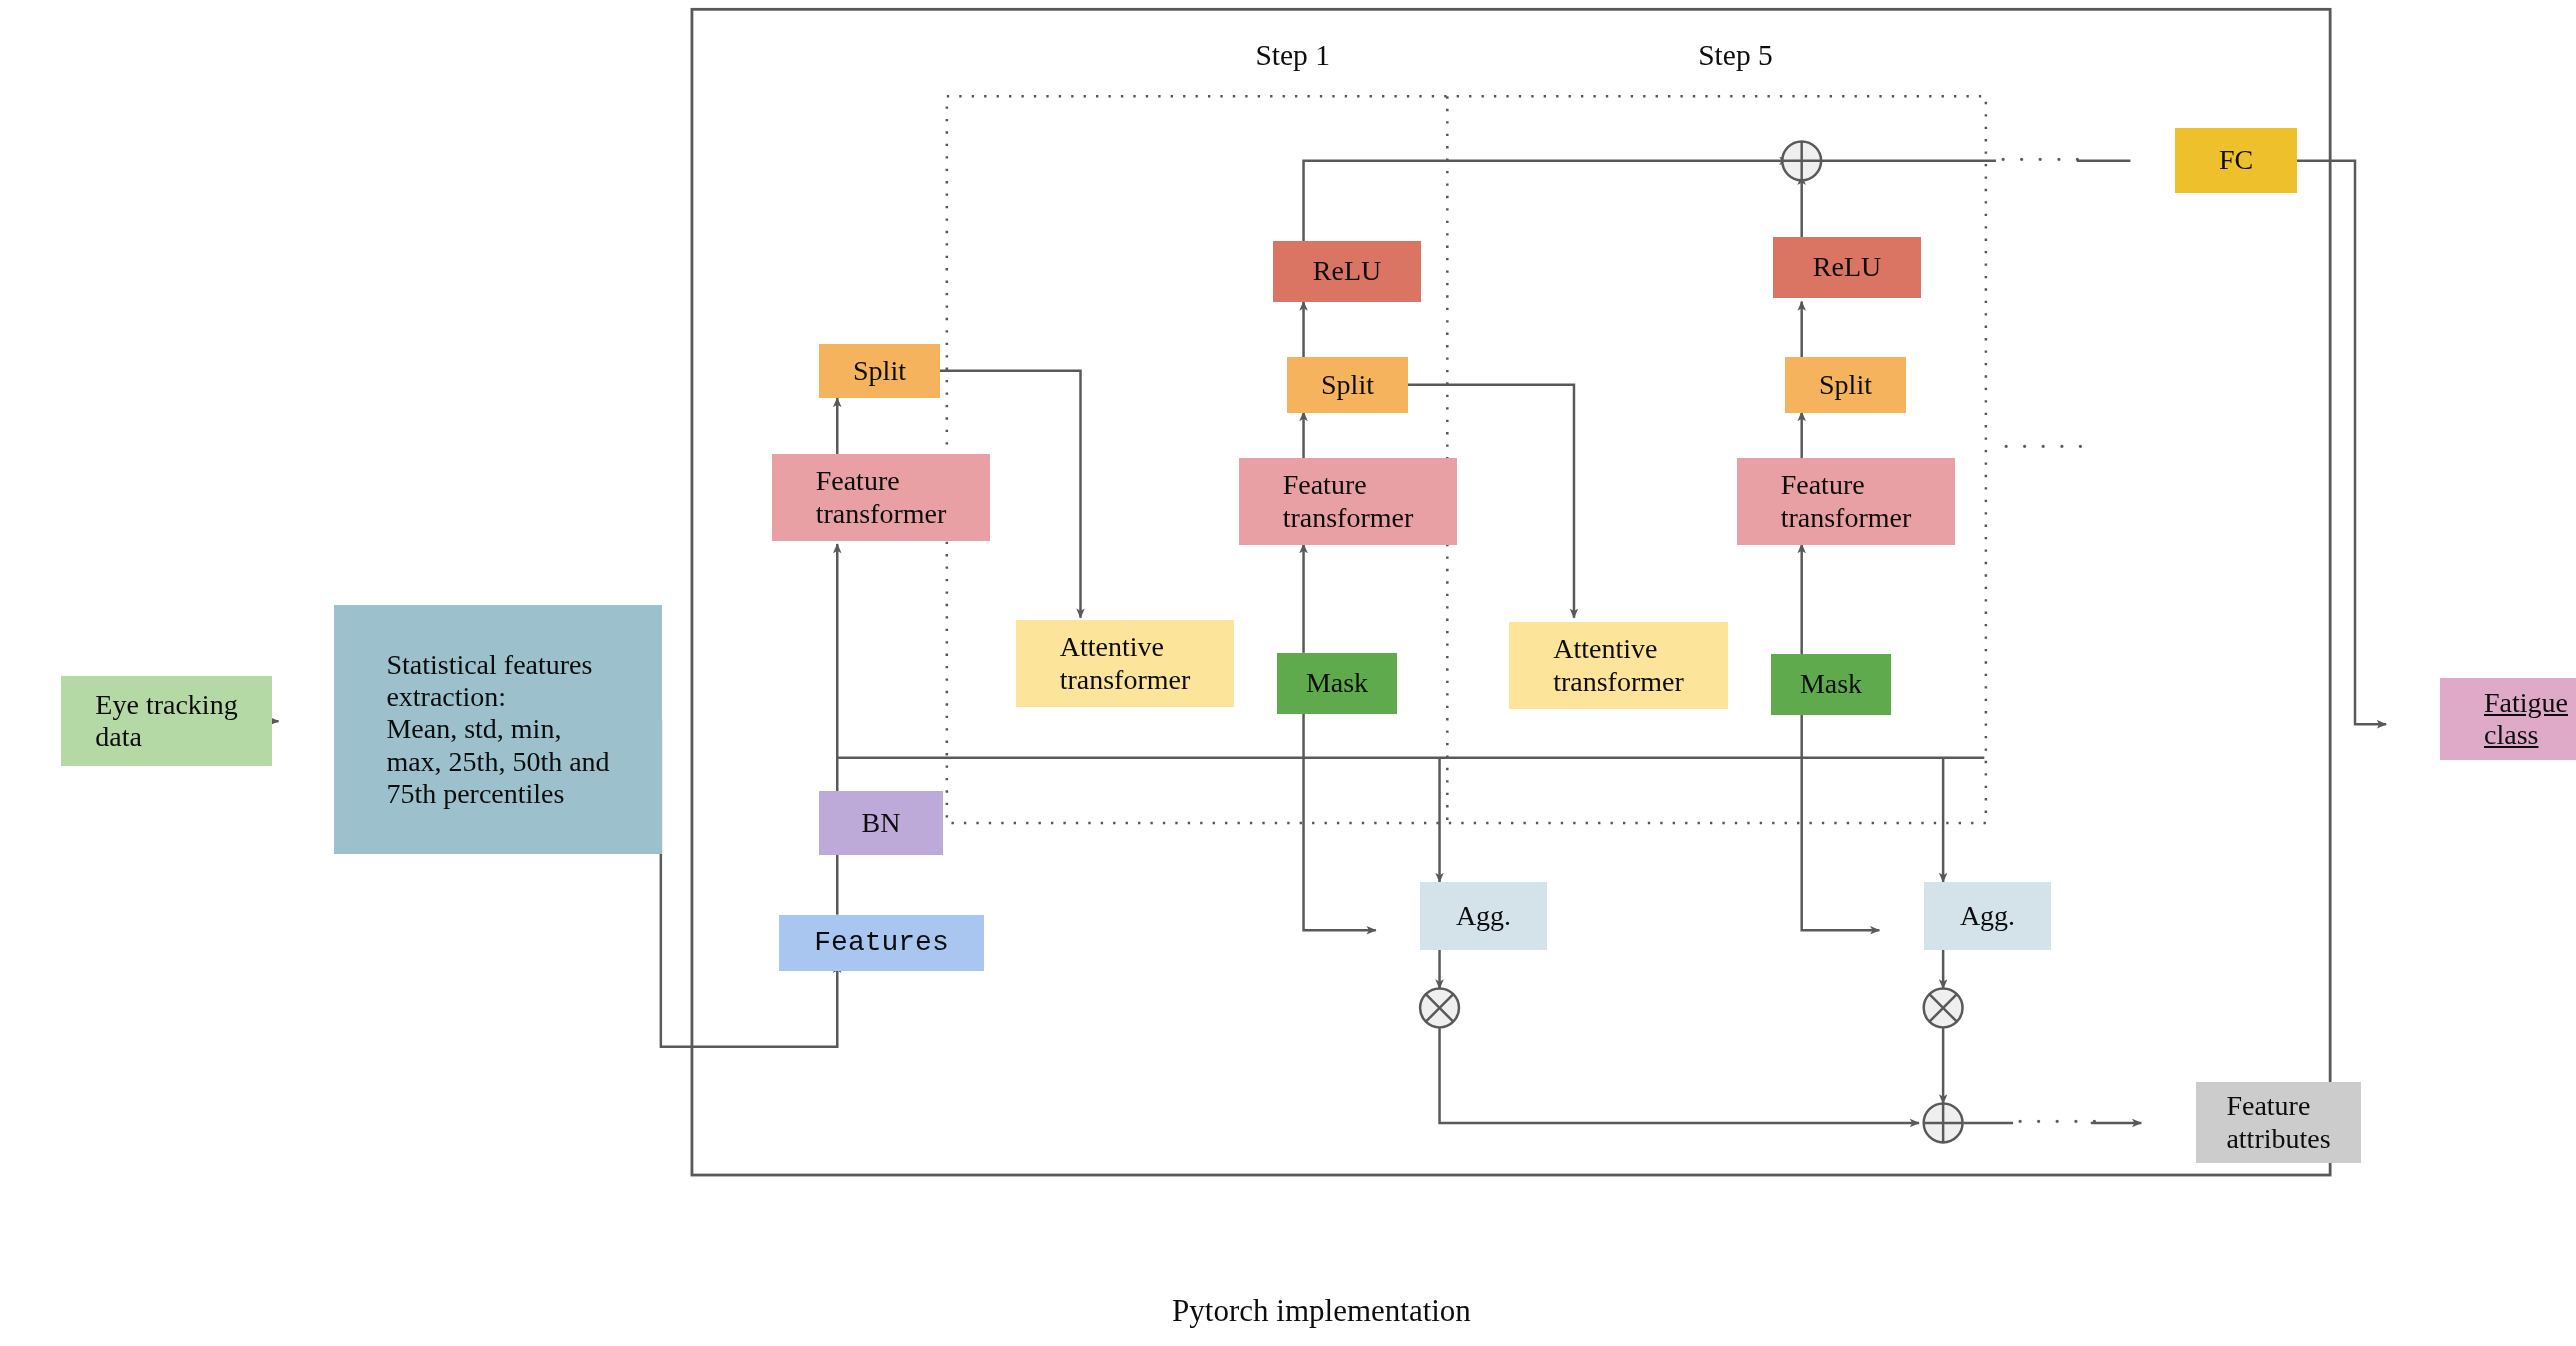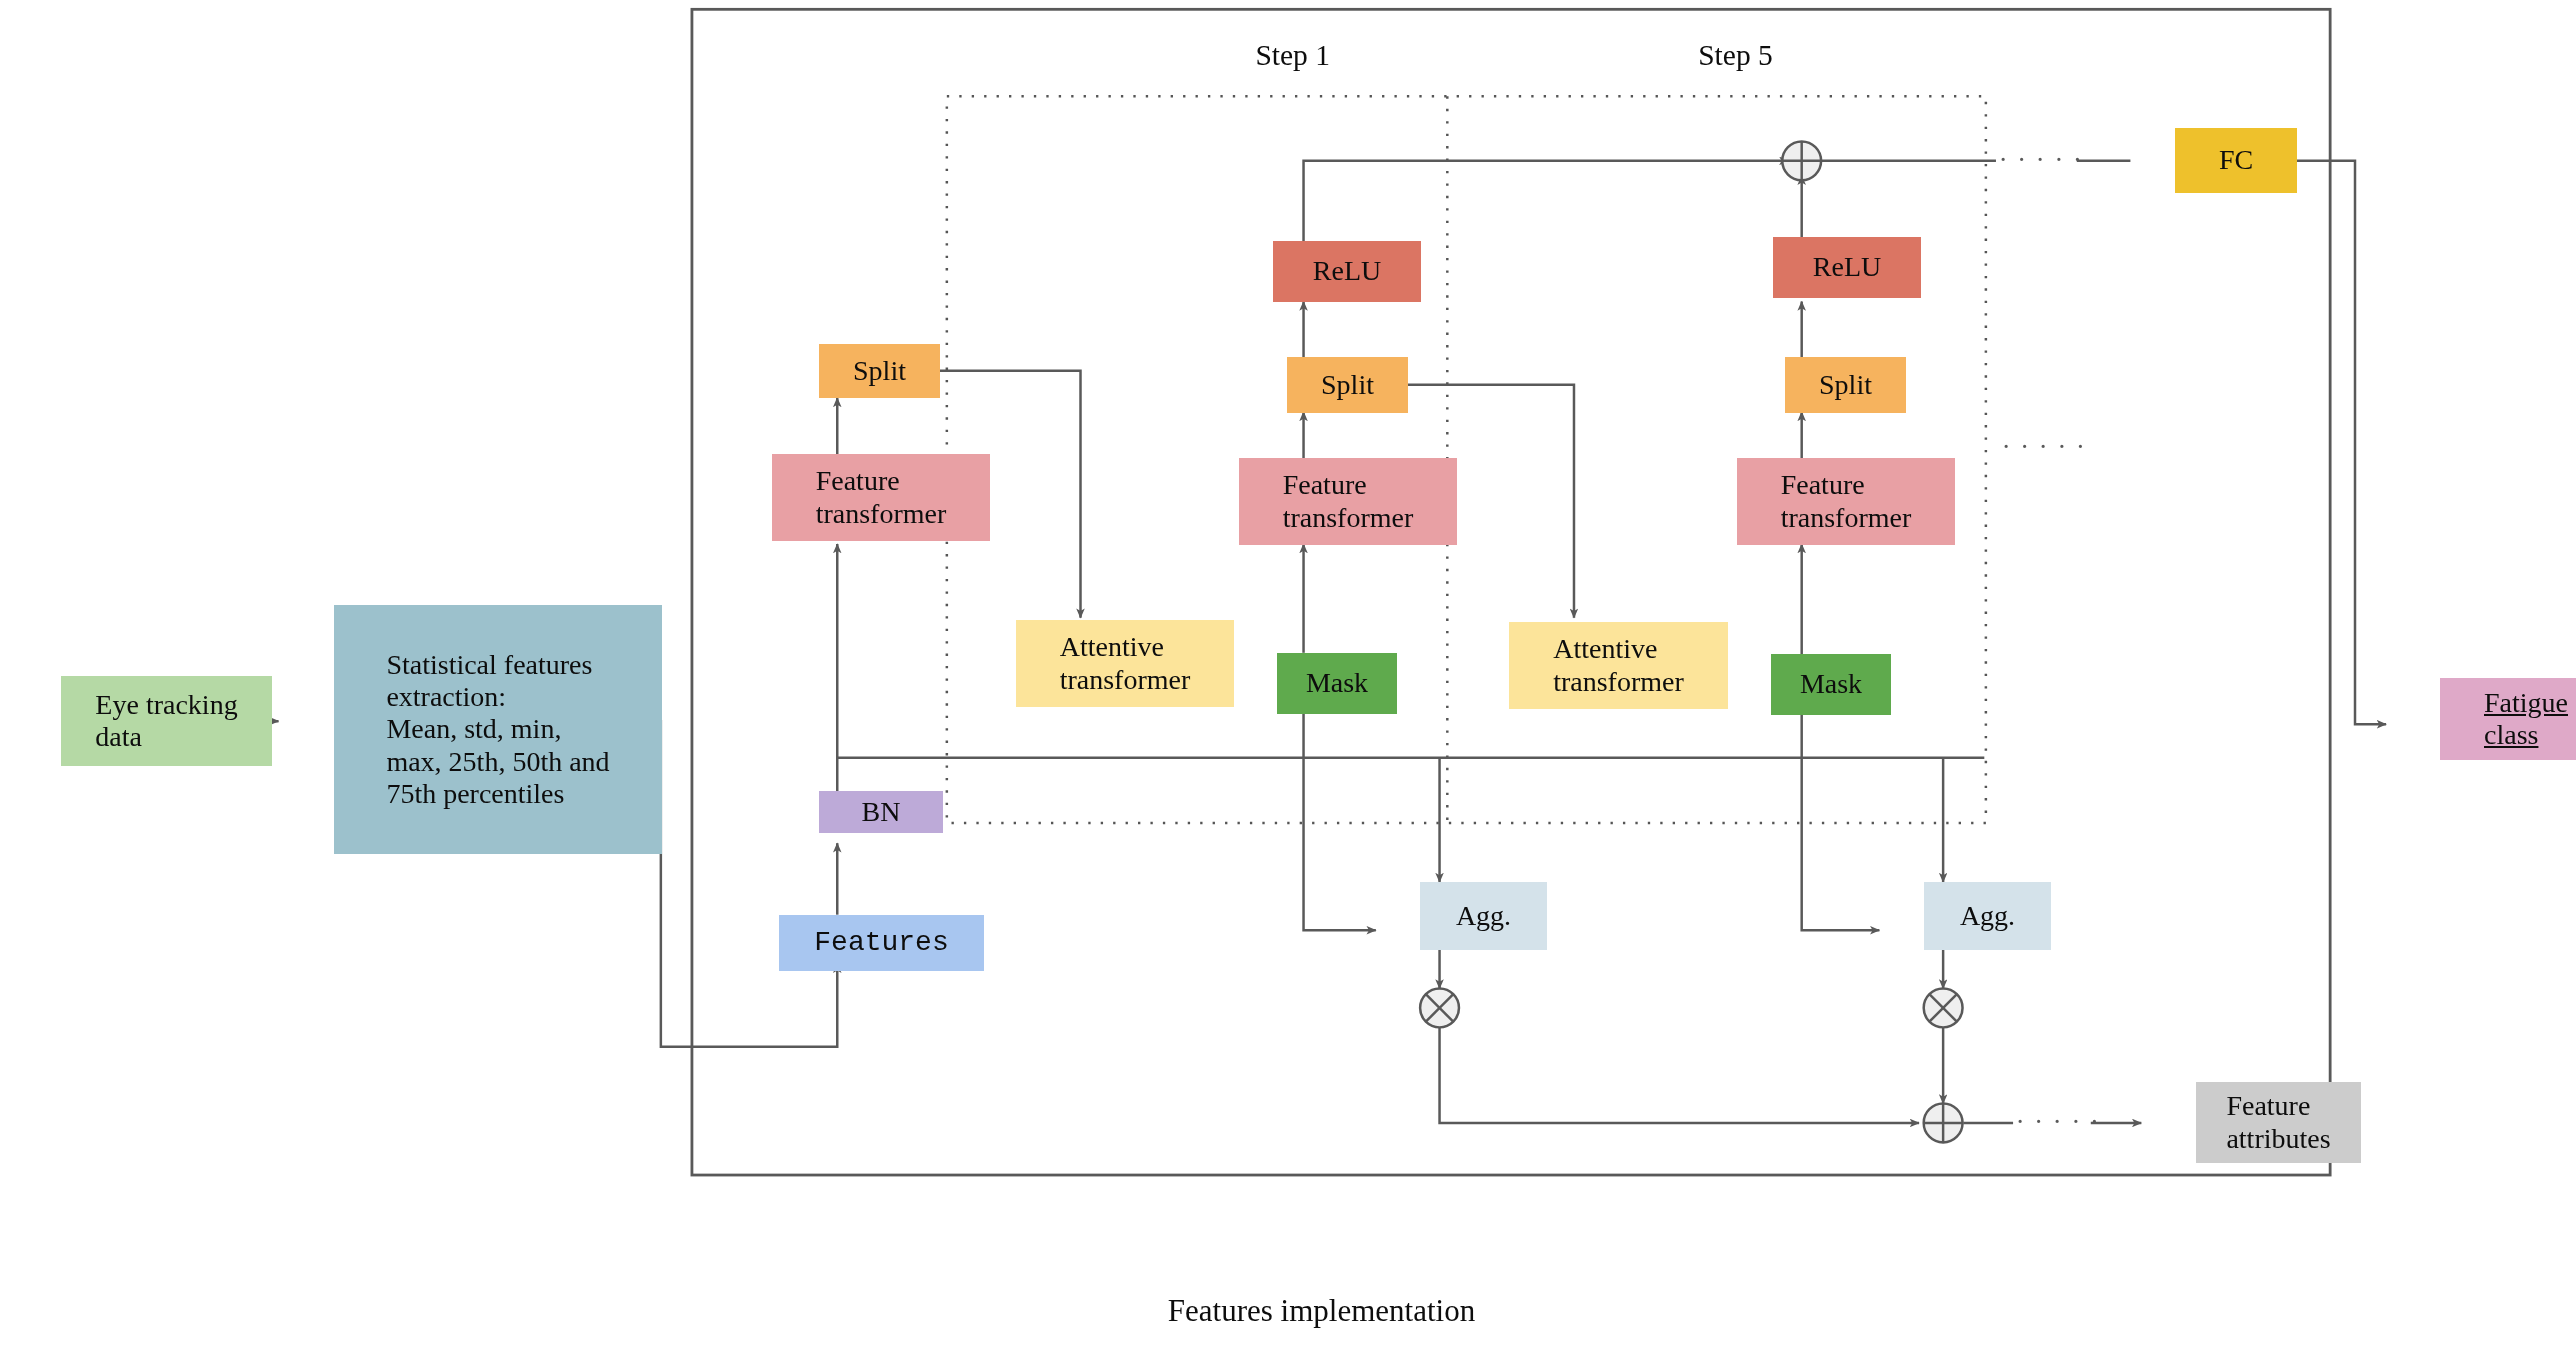--- a/index.html
+++ b/index.html
@@ -119,21 +119,21 @@
 extraction:
 Mean, std, min,
 max, 25th, 50th and
 75th percentiles</span>
   </div>
 
   <div class="node" style="left:735px;top:915px;width:205px;height:56px;background:#a8c6f0;font-size:28px;font-family:Liberation Mono, monospace;">
     <span>Features</span>
   </div>
 
-  <div class="node" style="left:775px;top:791px;width:124px;height:42px;background:#bdaad8;font-size:28px;">
+  <div class="node" style="left:775px;top:791px;width:124px;height:64px;background:#bdaad8;font-size:28px;">
     <span>BN</span>
   </div>
 
   <div class="node" style="left:728px;top:454px;width:218px;height:87px;background:#e8a0a4;font-size:28px;">
     <span style="white-space:pre-line">Feature
 transformer</span>
   </div>
 
   <div class="node" style="left:775px;top:344px;width:121px;height:54px;background:#f6b35e;font-size:28px;">
     <span>Split</span>
@@ -209,16 +209,16 @@
 
   <div class="lbl" style="left:1642px;top:39px;width:187px;font-size:29.5px;">Step 5</div>
 
   <div class="lbl" style="left:1974px;top:432px;width:140px;font-size:26.4px;color:#595959;letter-spacing:1.6px;">· · · · ·</div>
 
   <div class="lbl" style="left:1998px;top:145px;width:86px;font-size:26.4px;color:#595959;letter-spacing:1.6px;">· · · · ·</div>
 
   <div class="lbl" style="left:2015px;top:1107px;width:86px;font-size:26.4px;color:#595959;letter-spacing:1.6px;">· · · · ·</div>
 
 
-  <div class="lbl" style="left:1127px;top:1293px;width:389px;font-size:31px;">Features implementation</div>
+  <div class="lbl" style="left:1127px;top:1293px;width:389px;font-size:31px;">Pytorch implementation</div>
 
 </div>
 
 
 </body></html>

